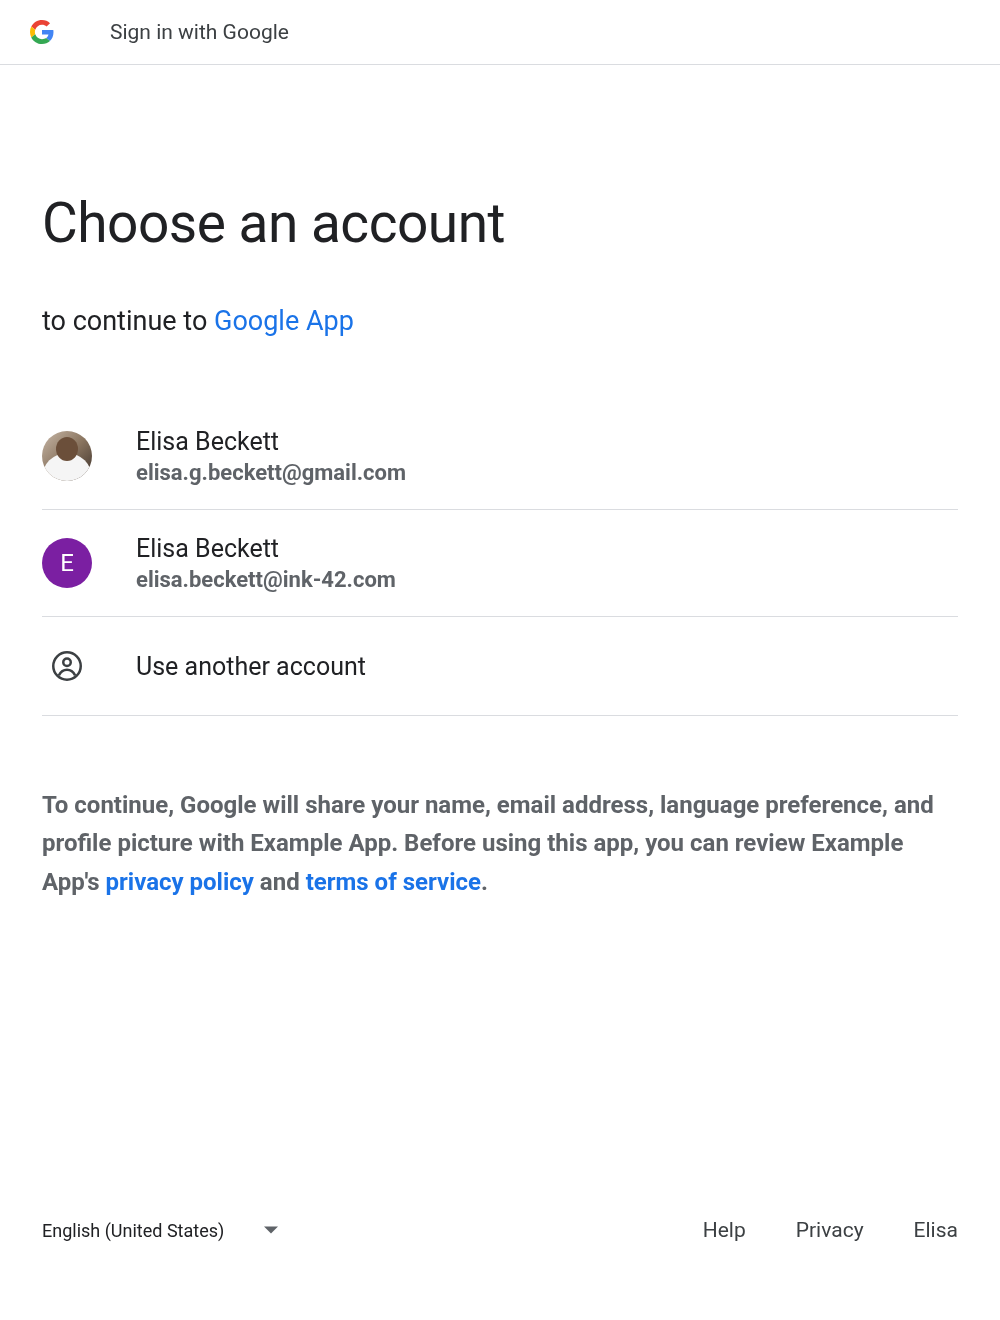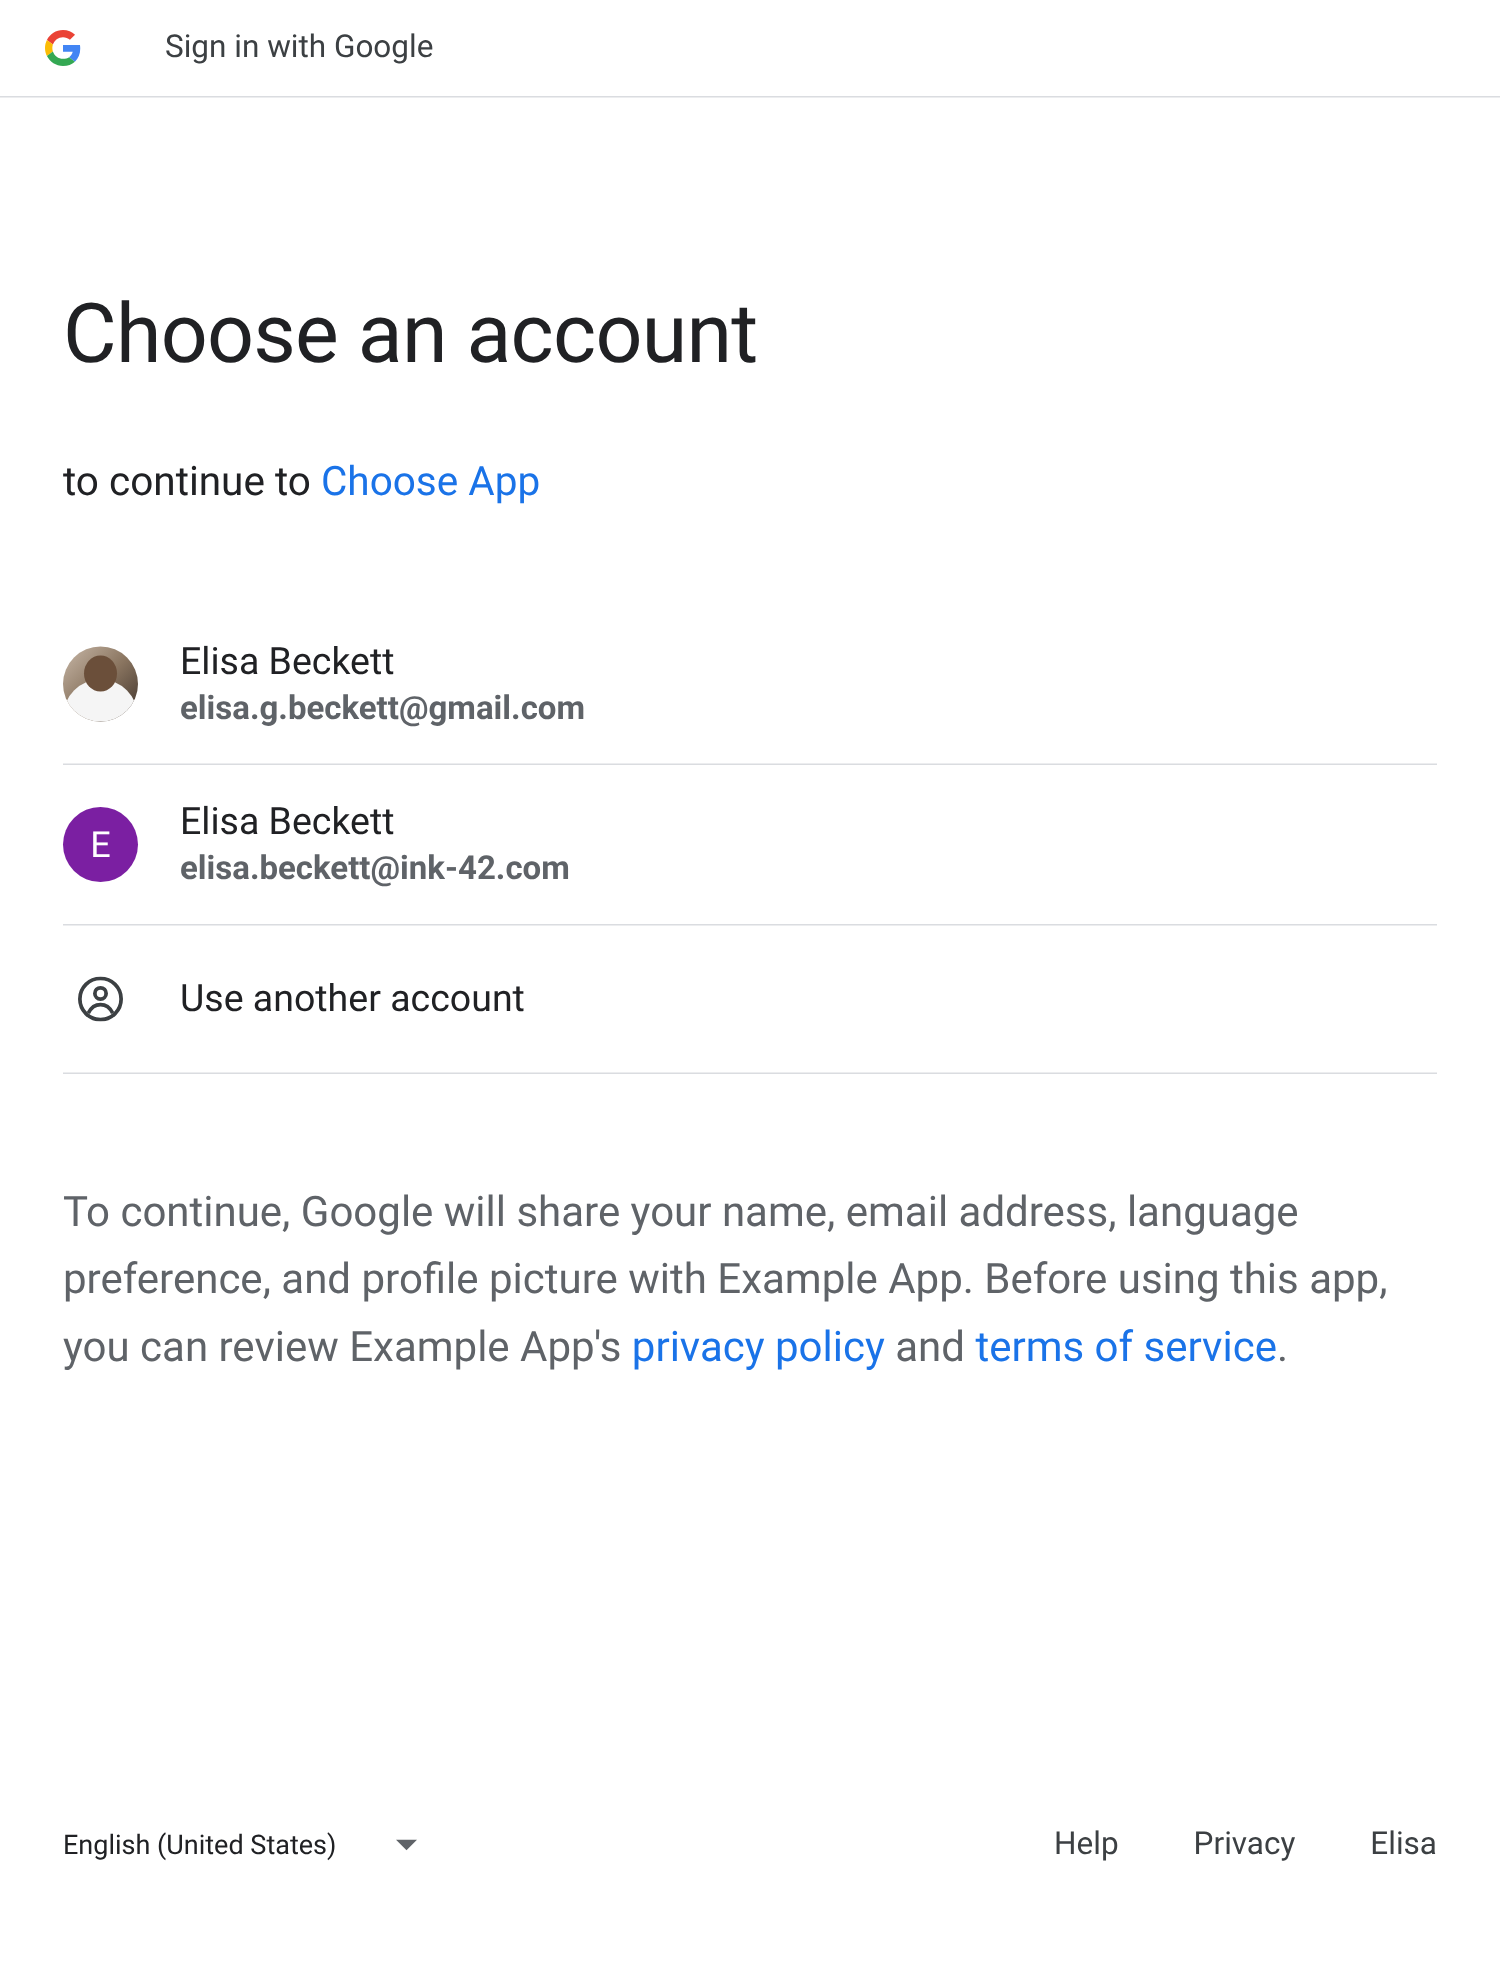--- a/index.html
+++ b/index.html
@@ -53,20 +53,21 @@
     }
     .account-list {
       margin-bottom: 70px;
     }
     .account-item {
       display: flex;
       align-items: center;
       padding: 24px 0;
       border-bottom: 1px solid #dadce0;
       cursor: pointer;
+      gap: 16px;
     }
     .account-item:first-child {
       padding-top: 0;
     }
     .avatar {
       width: 50px;
       height: 50px;
       border-radius: 50%;
       margin-right: 28px;
       flex-shrink: 0;
@@ -131,24 +132,24 @@
       font-size: 22px;
       color: #5f6368;
       font-weight: 700;
     }
     .another-account-text {
       font-size: 25px;
       color: #202124;
       font-weight: 400;
     }
     .disclosure {
-      font-size: 28px;
+      font-size: 24px;
       color: #5f6368;
       line-height: 1.6;
-      font-weight: 400;
+      font-weight: 700;
     }
     .disclosure .link {
       color: #1a73e8;
     }
     .footer {
       position: absolute;
       bottom: 78px;
       left: 42px;
       right: 42px;
       display: flex;
@@ -184,21 +185,21 @@
     <path fill="#4285F4" d="M46.98 24.55c0-1.57-.15-3.09-.38-4.55H24v9.02h12.94c-.58 2.96-2.26 5.48-4.78 7.18l7.73 6c4.51-4.18 7.09-10.36 7.09-17.65z"></path>
     <path fill="#FBBC05" d="M10.53 28.59c-.48-1.45-.76-2.99-.76-4.59s.27-3.14.76-4.59l-7.98-6.19C.92 16.46 0 20.12 0 24c0 3.88.92 7.54 2.56 10.78l7.97-6.19z"></path>
     <path fill="#34A853" d="M24 48c6.48 0 11.93-2.13 15.89-5.81l-7.73-6c-2.15 1.45-4.92 2.3-8.16 2.3-6.26 0-11.57-4.22-13.47-9.91l-7.98 6.19C6.51 42.62 14.62 48 24 48z"></path>
   </svg>
   <span class="header-title">Sign in with Google</span>
 </div>
 
 <div class="main-content">
   <h1 class="page-title">Choose an account</h1>
   <p class="subtitle">
-    <span>to continue to </span><span class="app-link">Choose App</span>
+    <span>to continue to </span><span class="app-link">Google App</span>
   </p>
 
   <div class="account-list">
     <div class="account-item">
       <div class="avatar avatar-photo"></div>
       <div class="account-info">
         <span class="account-name">Elisa Beckett</span>
         <span class="account-email">elisa.g.beckett@gmail.com</span>
       </div>
     </div>

